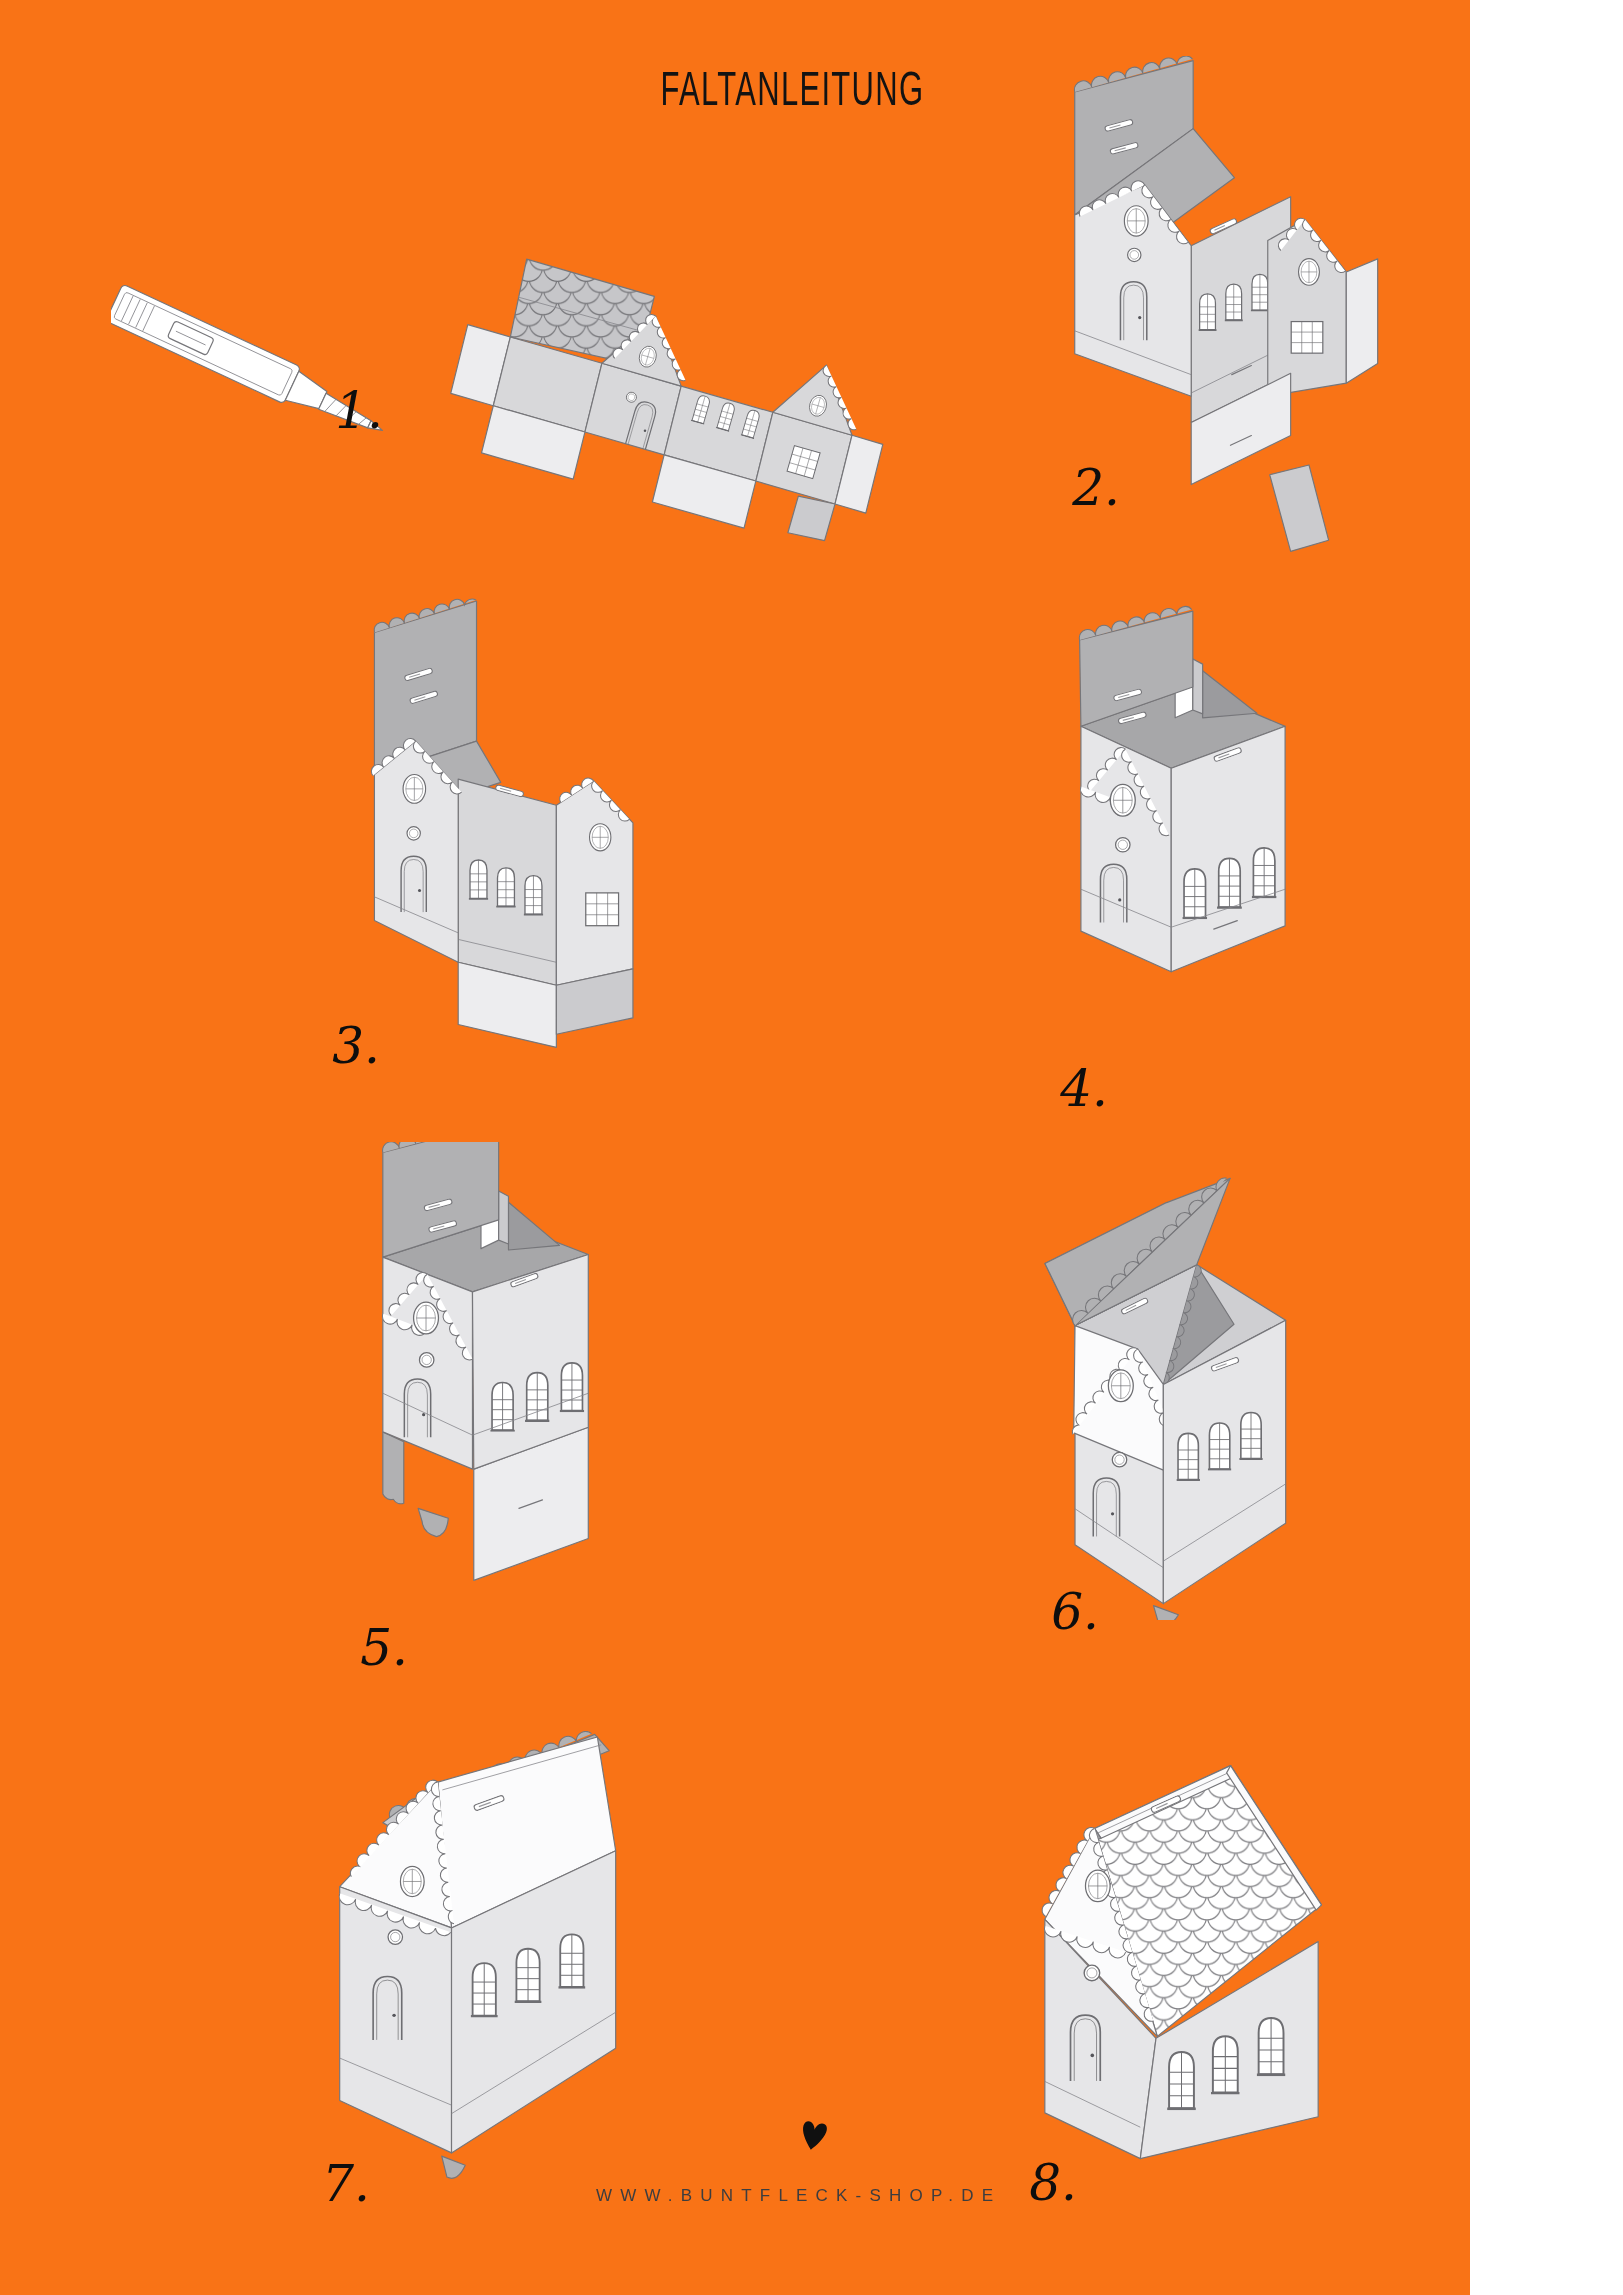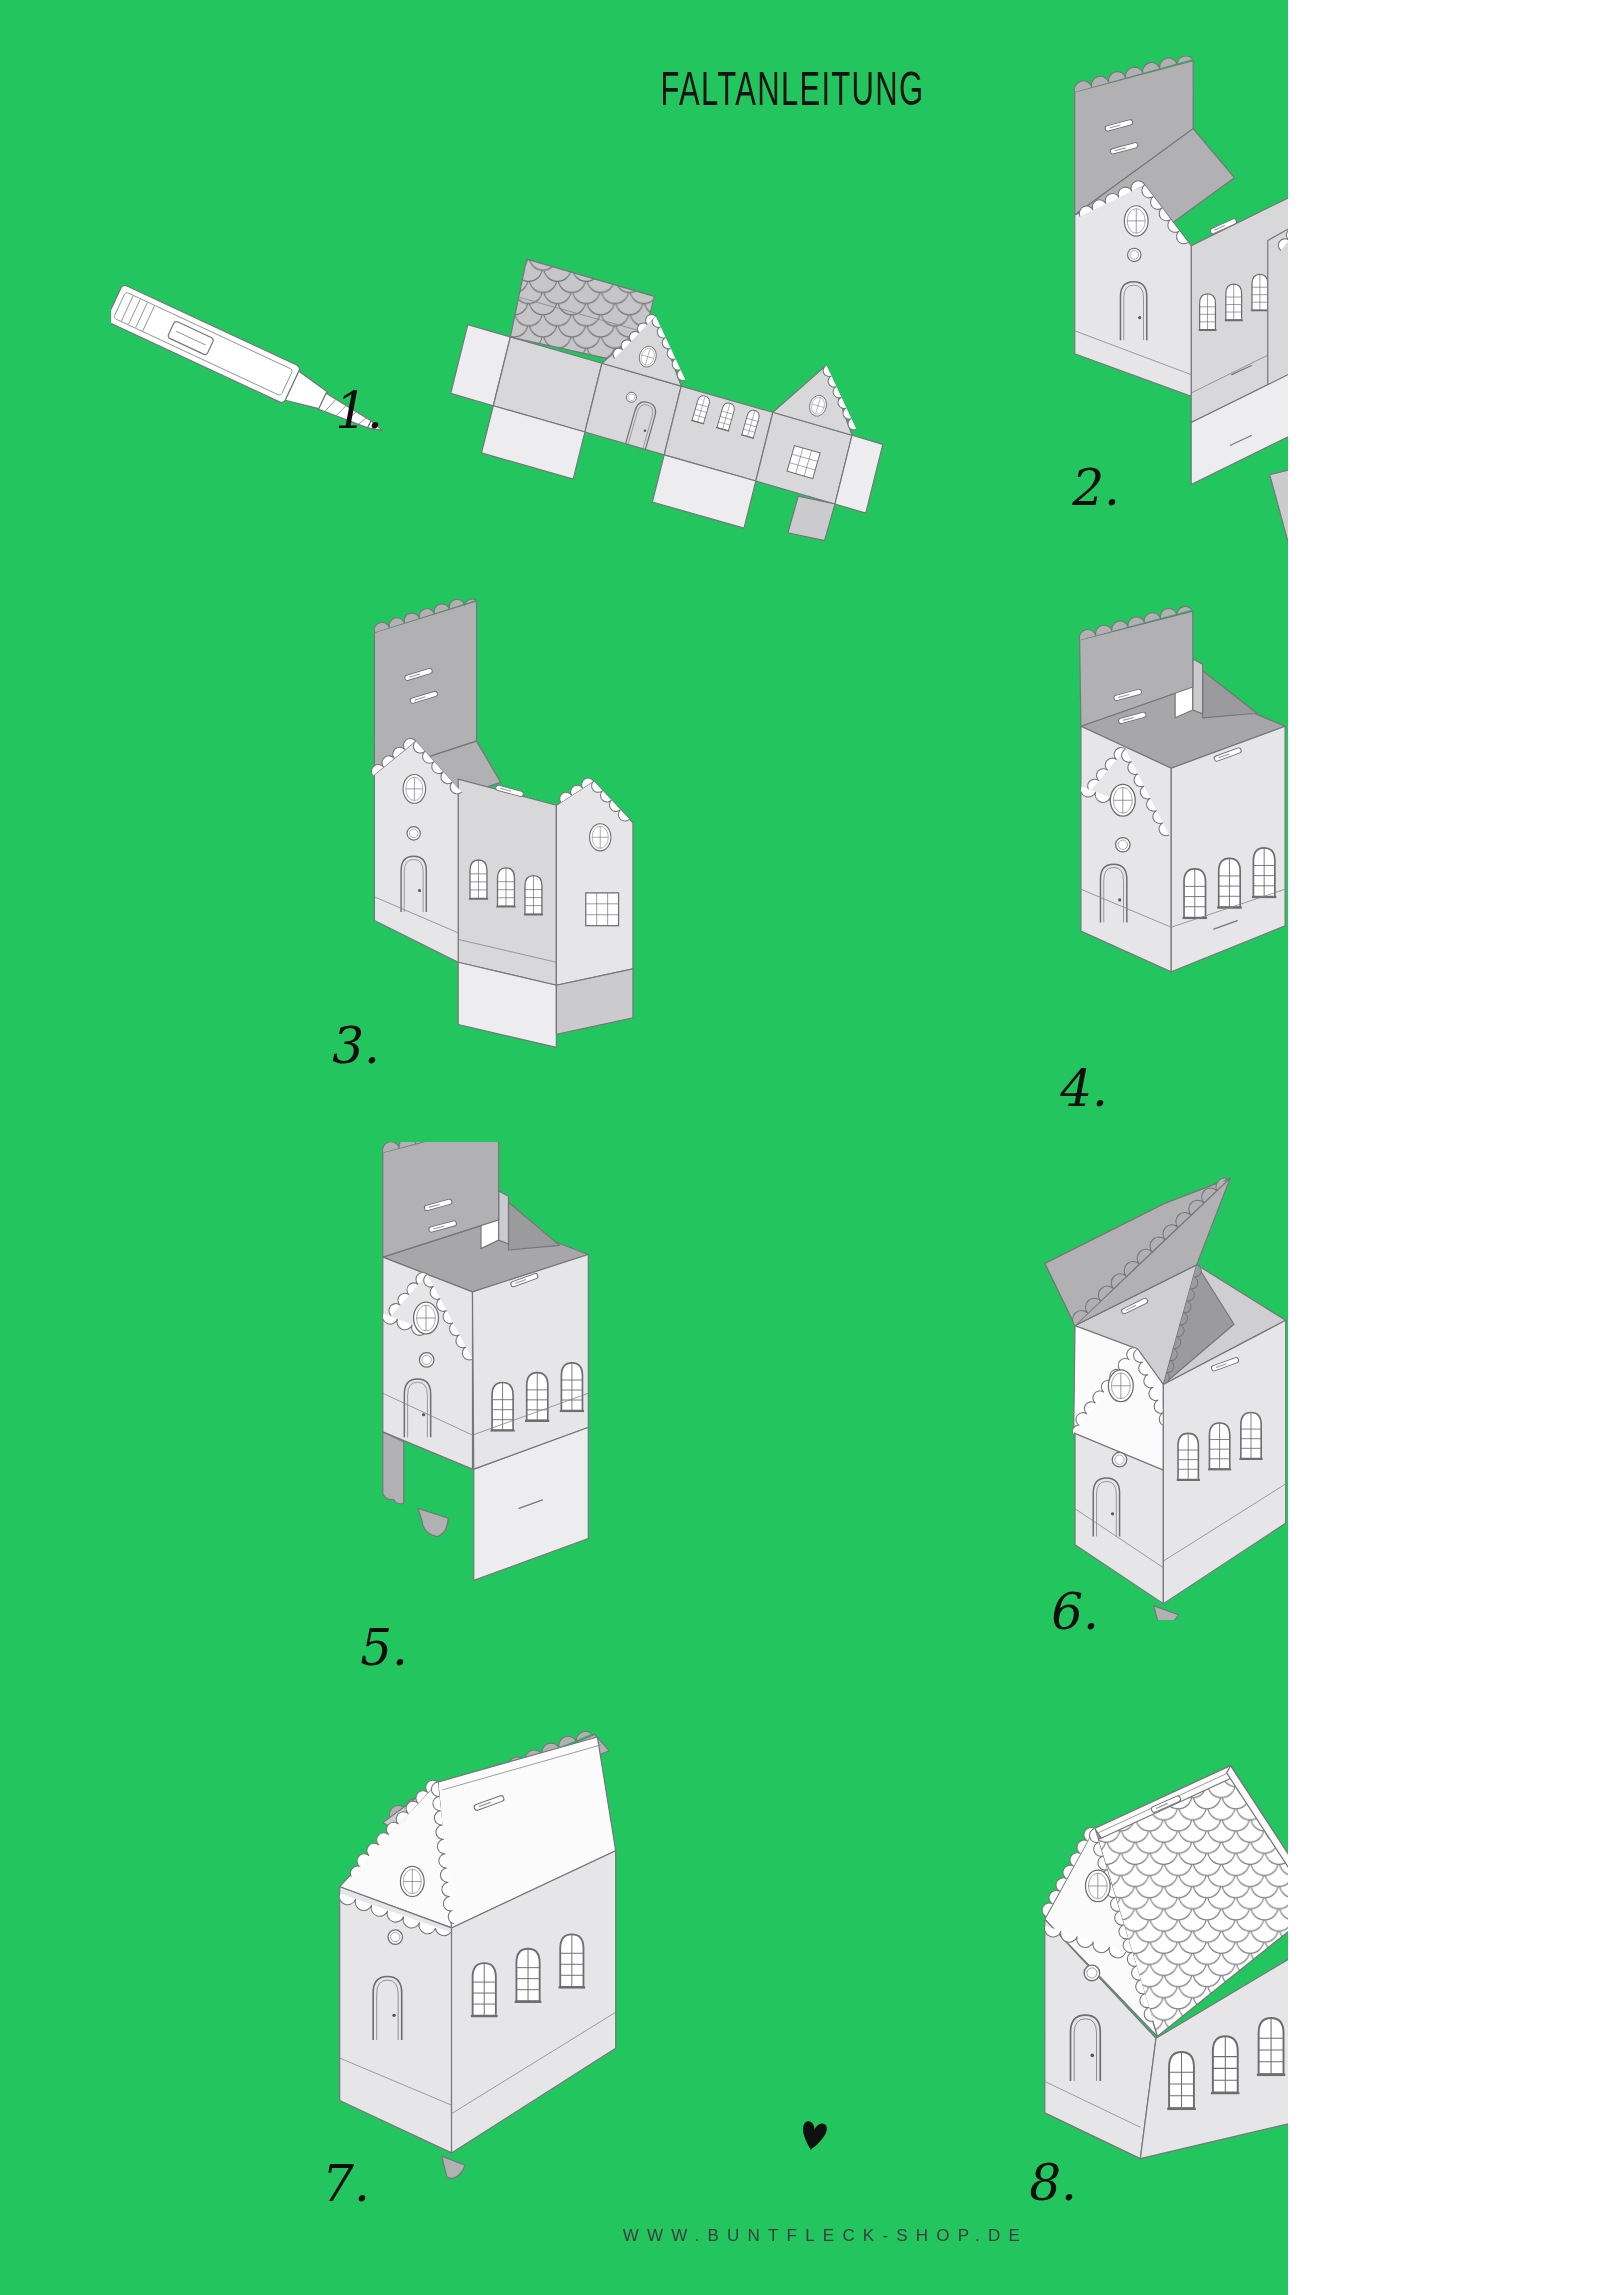--- a/index.html
+++ b/index.html
@@ -1,27 +1,27 @@
 <!DOCTYPE html>
 <html style="font-size:10.5px"><head>
 <meta charset="utf-8">
 <style>
   html,body{margin:0;padding:0;background:#ffffff;}
-  #page{position:relative;width:1288px;height:2295px;background:#22c55e;overflow:hidden;
+  #page{position:relative;width:1470px;height:2295px;background:#f97316;overflow:hidden;
         font-family:"Liberation Sans", sans-serif;}
   .title{position:absolute;left:655px;top:62px;width:275px;text-align:center;
          font-family:"Liberation Sans", sans-serif;font-weight:400;font-size:31px;
          letter-spacing:1.3px;color:#131313;transform:scaleY(1.55);transform-origin:top center;
          white-space:nowrap;}
   .step-number{position:absolute;font-family:"DejaVu Serif", serif;font-style:italic;
                font-weight:400;font-size:50px;color:#0e0e0e;transform:translate(-50%,-55%);}
   .illus{position:absolute;}
-  .footer-site{position:absolute;left:596px;top:2186px;width:432px;text-align:right;
+  .footer-site{position:absolute;left:596px;top:2186px;width:432px;text-align:left;
                font-size:17px;letter-spacing:8.2px;color:#3d3d3f;font-weight:400;
-               white-space:nowrap;margin-top:40px;}
+               white-space:nowrap;}
   .heart{position:absolute;left:800px;top:2119px;width:27.5px;height:33px;transform:rotate(9deg);}
   
   .st{stroke:#76767a;stroke-width:1.8;stroke-linejoin:round;stroke-linecap:round;}
   .thin{stroke:#85858a;stroke-width:1.2;stroke-linejoin:round;fill:none;}
   .fw{fill:#ffffff;} .fwa{fill:#fbfbfc;}
   .fl{fill:#e6e6e8;} .fl2{fill:#ededef;}
   .fm{fill:#d8d8da;} .fm2{fill:#cbcbce;}
   .fd{fill:#b1b1b3;} .fd2{fill:#9b9b9e;}
   .fi{fill:#a7a7a9;} .fi2{fill:#cfcfd2;}
   .trim{fill:#ffffff;stroke:#76767a;stroke-width:1.6;}

